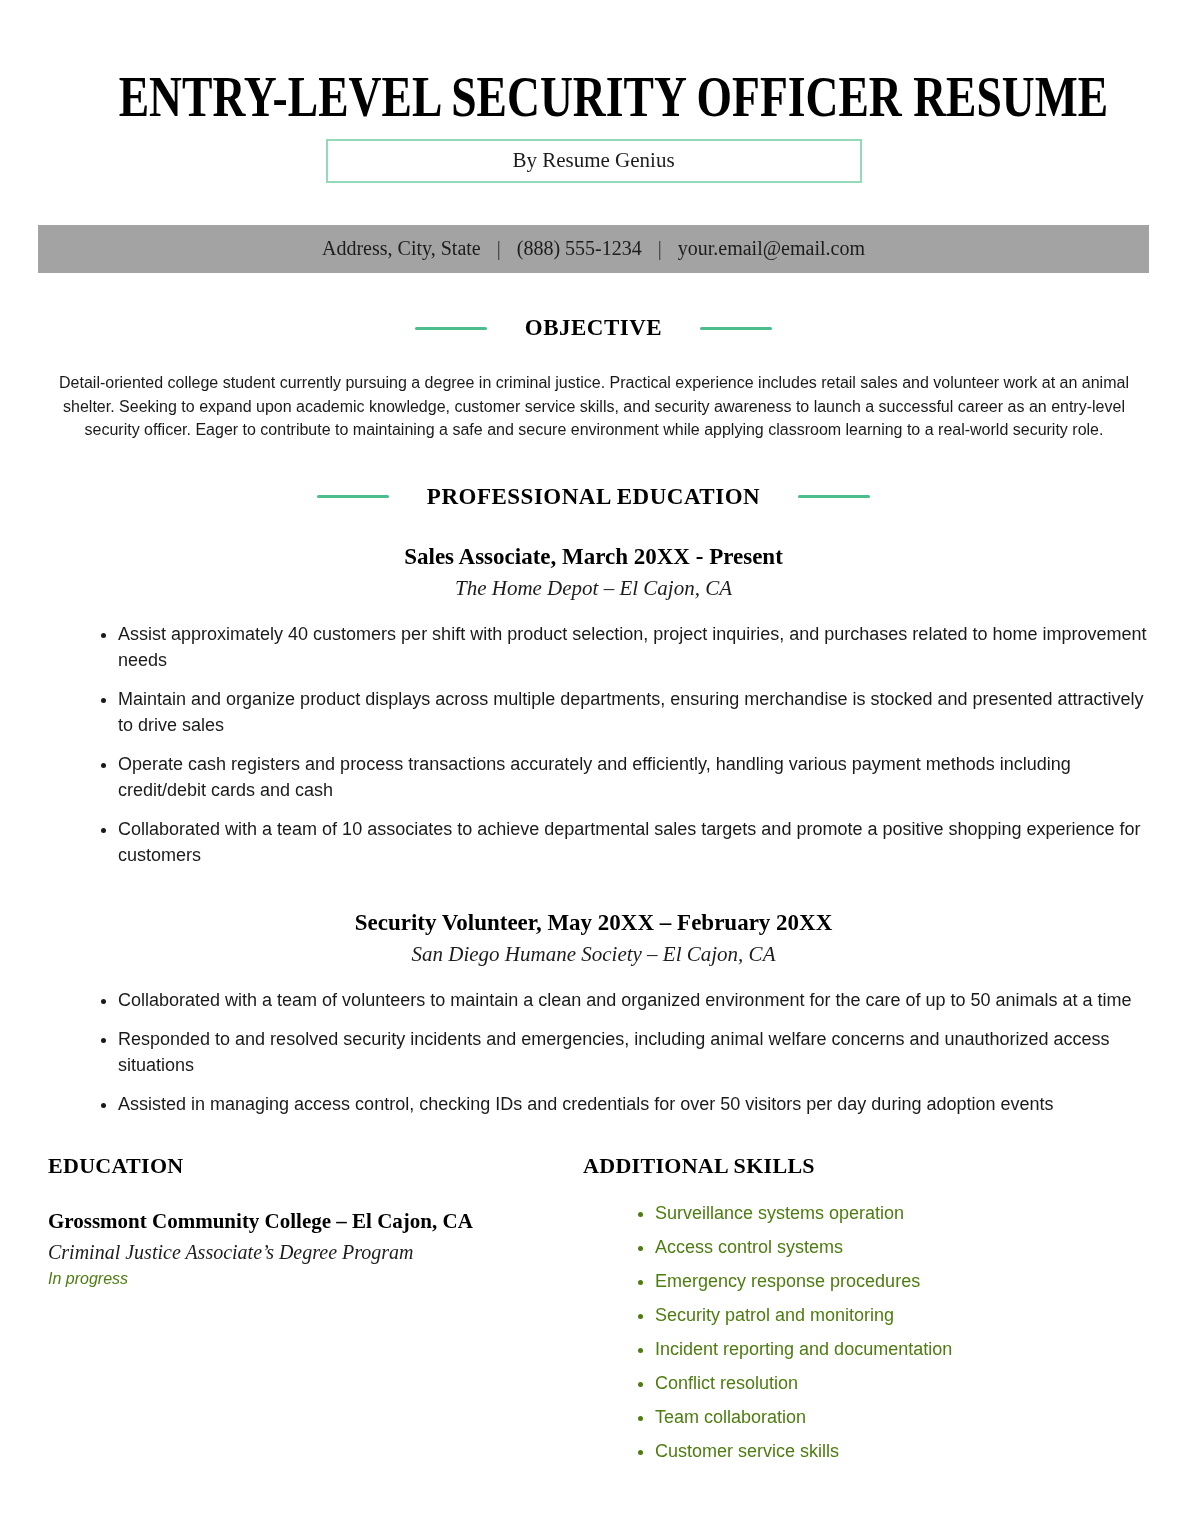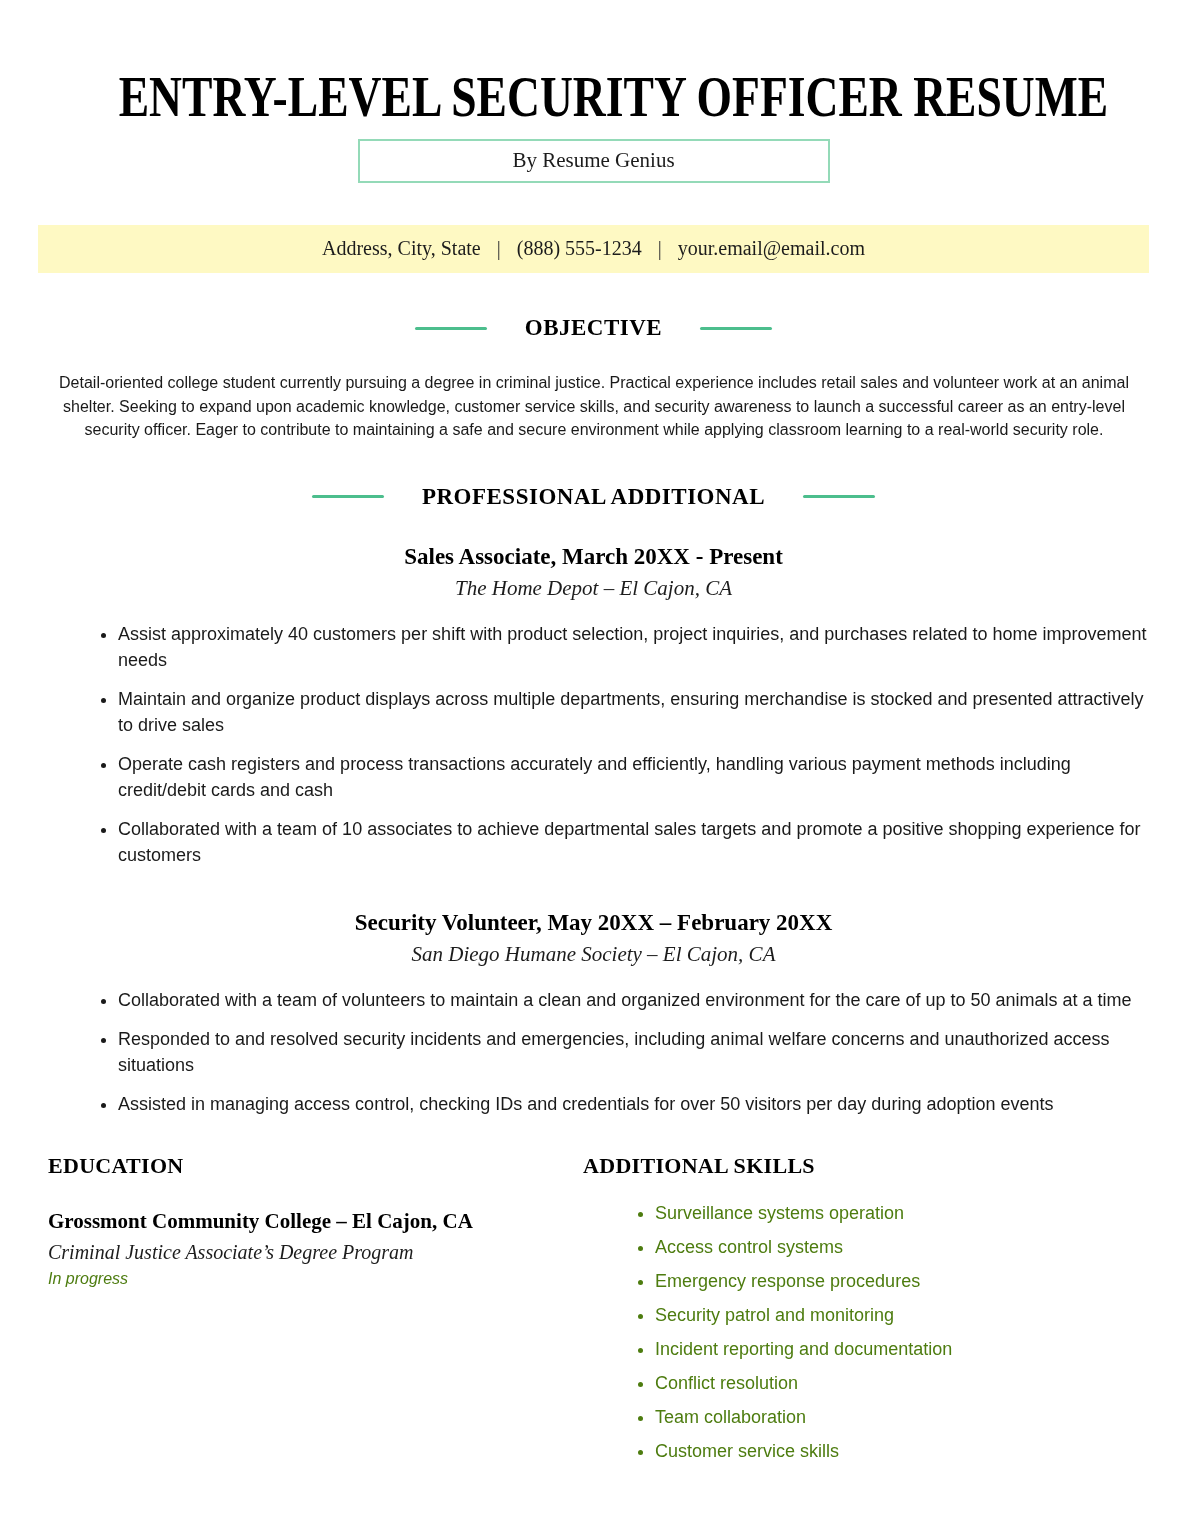--- a/index.html
+++ b/index.html
@@ -23,34 +23,34 @@
     line-height: 1.0;
     color: #000000;
     white-space: nowrap;
     transform: scaleX(0.80);
     transform-origin: 50% 50%;
     letter-spacing: 0px;
   }
 
   
   .byline-box {
-    width: 472px;
+    width: 536px;
     margin: 14px auto 0 auto;
     border: 2px solid #94dab8;
     padding: 7px 0 8px 0;
     text-align: center;
     font-family: "Liberation Serif", serif;
     font-size: 21px;
     color: #1c1c1c;
   }
 
   
   .contact-bar {
     margin: 42px 38px 0 38px;
-    background: #fef9c3;
+    background: #a3a3a3;
     padding: 12px 0 13px 0;
     text-align: center;
     font-family: "Liberation Serif", serif;
     font-size: 20px;
     color: #1c1c1c;
   }
   .contact-sep { padding: 0 16px; color: #333; }
 
   
   .section-head {
@@ -173,21 +173,21 @@
 
 <div class="section-head">
   <span class="dash"></span>
   <span class="head-label">OBJECTIVE</span>
   <span class="dash"></span>
 </div>
 <p class="objective-text">Detail-oriented college student currently pursuing a degree in criminal justice. Practical experience includes retail sales and volunteer work at an animal shelter. Seeking to expand upon academic knowledge, customer service skills, and security awareness to launch a successful career as an entry-level security officer. Eager to contribute to maintaining a safe and secure environment while applying classroom learning to a real-world security role.</p>
 
 <div class="section-head">
   <span class="dash"></span>
-  <span class="head-label">PROFESSIONAL ADDITIONAL</span>
+  <span class="head-label">PROFESSIONAL EDUCATION</span>
   <span class="dash"></span>
 </div>
 
 <div class="job job-1">
   <div class="job-title">Sales Associate, March 20XX - Present</div>
   <div class="job-company">The Home Depot – El Cajon, CA</div>
   <ul class="bullets">
     <li>Assist approximately 40 customers per shift with product selection, project inquiries, and purchases related to home improvement needs</li>
     <li>Maintain and organize product displays across multiple departments, ensuring merchandise is stocked and presented attractively to drive sales</li>
     <li>Operate cash registers and process transactions accurately and efficiently, handling various payment methods including credit/debit cards and cash</li>

